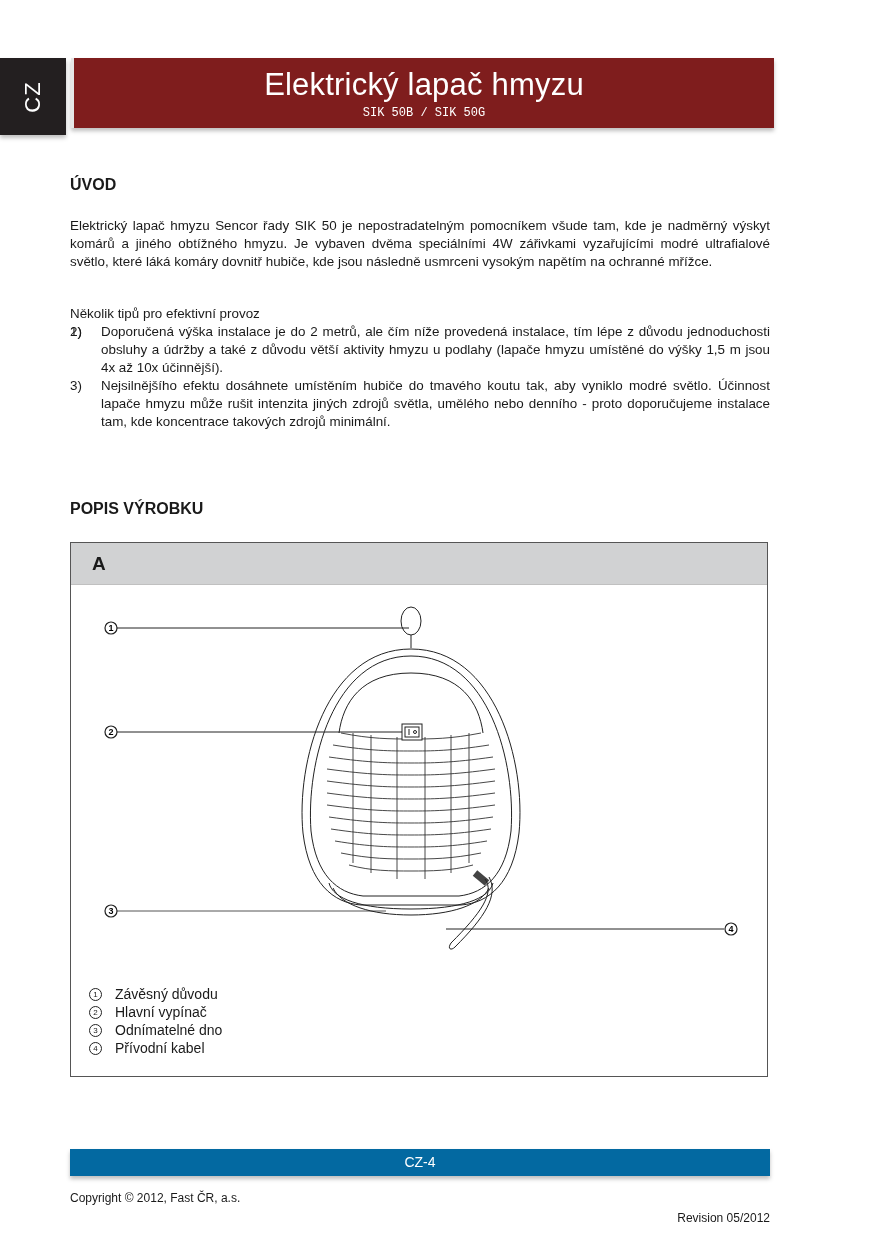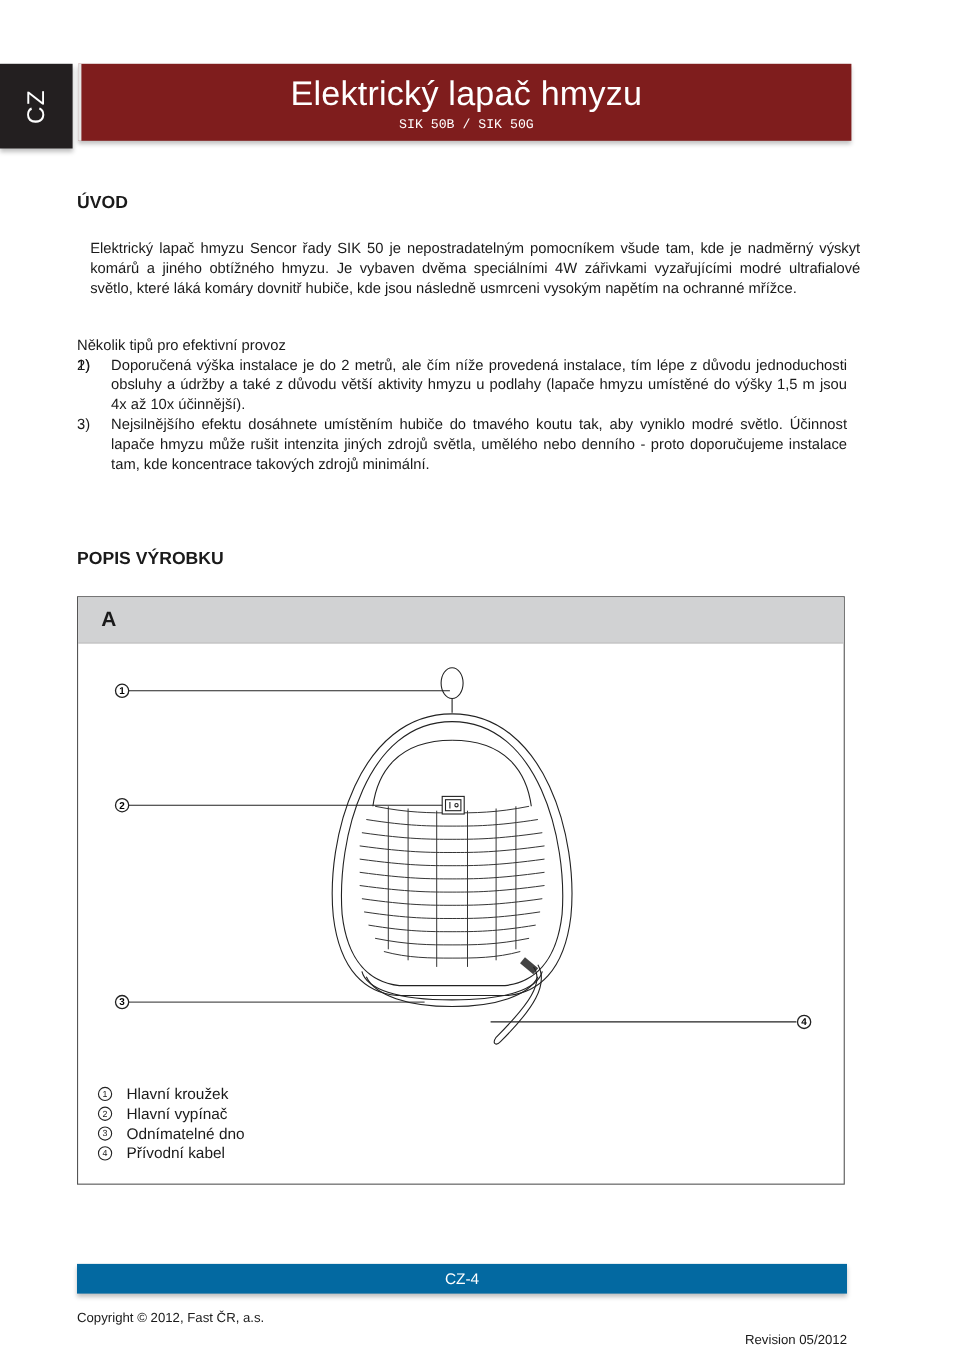--- a/index.html
+++ b/index.html
@@ -55,21 +55,21 @@
   <span>CZ</span>
 </div>
 <div class="title-bar">
   <div class="title">Elektrický lapač hmyzu</div>
   <div class="subtitle">SIK 50B / SIK 50G</div>
 </div>
 
 <div class="content" style="top:176px;">
   <h2>ÚVOD</h2>
 </div>
-<div class="content" style="top:217px;margin-left:12px;">
+<div class="content" style="top:217px;">
   <p class="para">Elektrický lapač hmyzu Sencor řady SIK 50 je nepostradatelným pomocníkem všude tam, kde je nadměrný výskyt komárů a jiného obtížného hmyzu. Je vybaven dvěma speciálními 4W zářivkami vyzařujícími modré ultrafialové světlo, které láká komáry dovnitř hubiče, kde jsou následně usmrceni vysokým napětím na ochranné mřížce.</p>
 </div>
 
 <div class="content" style="top:305px;">
   <p class="tips-title">Několik tipů pro efektivní provoz</p>
   <ul class="tips">
     <li><span class="num">1)</span></li>
     <li><span class="num">2)</span><span>Doporučená výška instalace je do 2 metrů, ale čím níže provedená instalace, tím lépe z důvodu jednoduchosti obsluhy a údržby a také z důvodu větší aktivity hmyzu u podlahy (lapače hmyzu umístěné do výšky 1,5 m jsou 4x až 10x účinnější).</span></li>
     <li><span class="num">3)</span><span>Nejsilnějšího efektu dosáhnete umístěním hubiče do tmavého koutu tak, aby vyniklo modré světlo. Účinnost lapače hmyzu může rušit intenzita jiných zdrojů světla, umělého nebo denního - proto doporučujeme instalace tam, kde koncentrace takových zdrojů minimální.</span></li>
   </ul>
@@ -141,21 +141,21 @@
       <circle cx="40" cy="368" r="6" fill="#fff" stroke="#222" stroke-width="1.2"></circle>
       <text x="40" y="371">3</text>
       <circle cx="660" cy="386" r="6" fill="#fff" stroke="#222" stroke-width="1.2"></circle>
       <text x="660" y="389">4</text>
     </g>
   </svg>
 
   <div class="legend">
     <div class="row">
       <span class="circ">1</span>
-      <span>Hlavní kroužek</span>
+      <span>Závěsný důvodu</span>
     </div>
     <div class="row">
       <span class="circ">2</span>
       <span>Hlavní vypínač</span>
     </div>
     <div class="row">
       <span class="circ">3</span>
       <span>Odnímatelné dno</span>
     </div>
     <div class="row">

